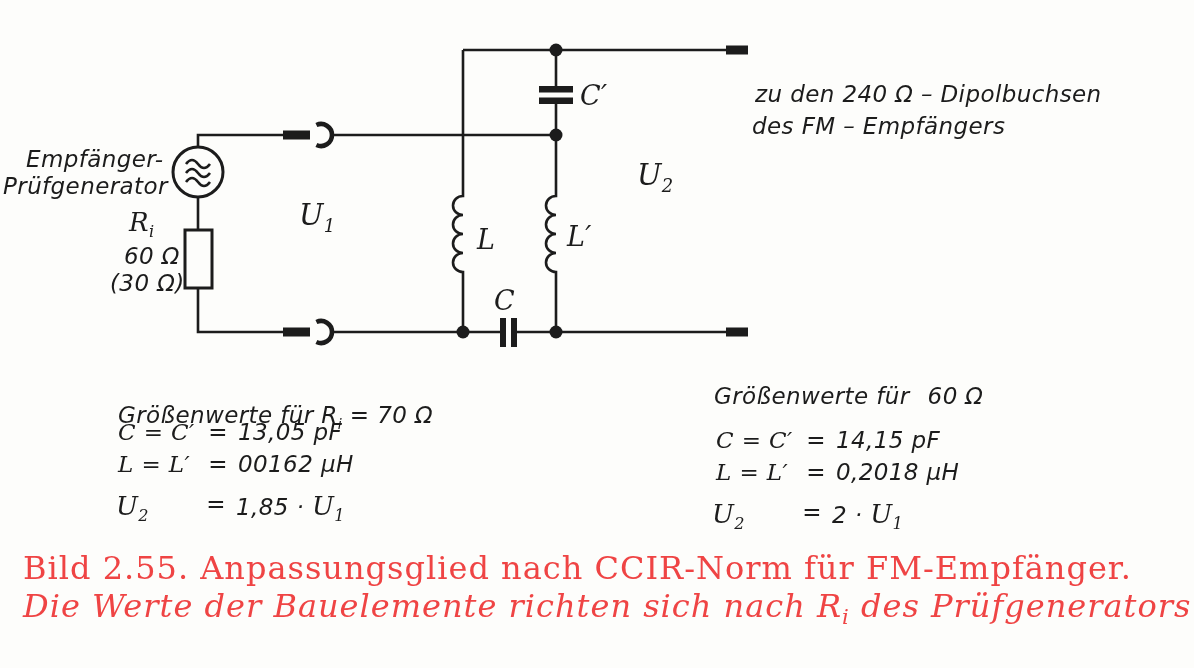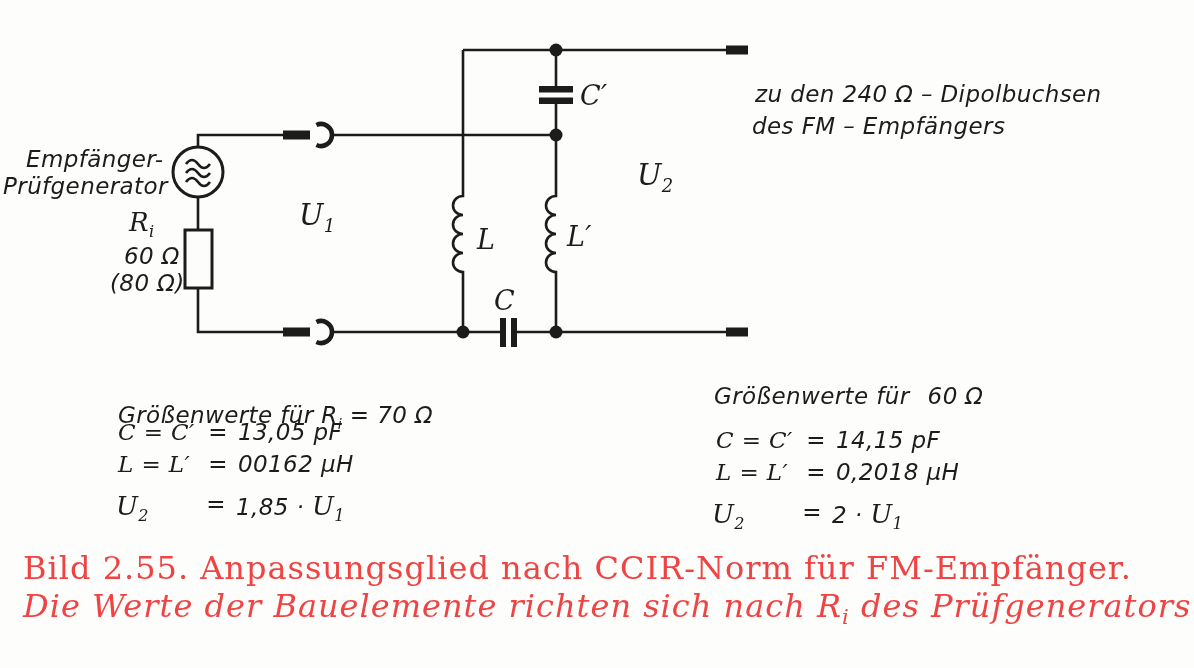--- a/index.html
+++ b/index.html
@@ -119,21 +119,21 @@
       <circle class="ink" cx="463" cy="332" r="6.5"></circle>
       <circle class="ink" cx="556" cy="332" r="6.5"></circle>
     </g>
   </svg>
 
   <div class="hand" style="left:26px;top:146px;font-size:23px;">Empfänger-</div>
   <div class="hand" style="left:3px;top:173px;font-size:23px;">Prüfgenerator</div>
 
   <div class="hand sym" style="left:129px;top:207px;font-size:26px;"><span>R</span><sub>i</sub></div>
   <div class="hand" style="left:124px;top:243px;font-size:23px;">60 Ω</div>
-  <div class="hand" style="left:110px;top:270px;font-size:23px;">(80 Ω)</div>
+  <div class="hand" style="left:110px;top:270px;font-size:23px;">(30 Ω)</div>
 
   <div class="hand sym" style="left:299px;top:198px;font-size:29px;"><span>U</span><sub>1</sub></div>
   <div class="hand sym" style="left:637px;top:158px;font-size:29px;"><span>U</span><sub>2</sub></div>
 
   <div class="hand sym" style="left:477px;top:224px;font-size:27px;">L</div>
   <div class="hand sym" style="left:567px;top:221px;font-size:27px;">L′</div>
   <div class="hand sym" style="left:580px;top:80px;font-size:27px;">C′</div>
   <div class="hand sym" style="left:494px;top:285px;font-size:27px;">C</div>
 
   <div class="hand" style="left:755px;top:81px;font-size:23px;">zu den 240 Ω – Dipolbuchsen</div>

